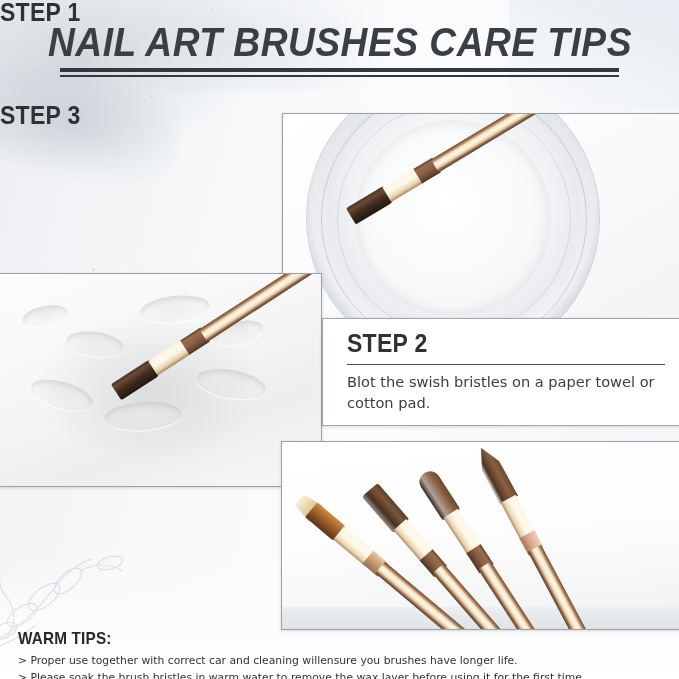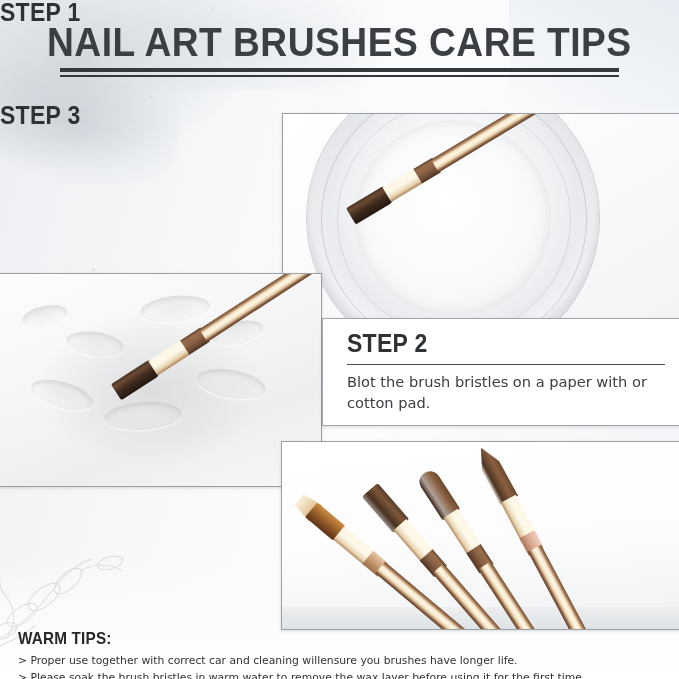--- a/index.html
+++ b/index.html
@@ -26,21 +26,21 @@
   .wash-d{position:absolute;right:-30px;top:0;width:200px;height:110px;
     background:linear-gradient(200deg, rgba(226,232,239,.8), rgba(255,255,255,0));}
   .wash-e{position:absolute;left:0;bottom:0;width:679px;height:120px;
     background:linear-gradient(0deg,#ffffff 0%,#fbfbfc 55%,rgba(255,255,255,0) 100%);}
   .speck{position:absolute;border-radius:50%;background:rgba(150,158,168,.25);}
 
   
   .botanical{position:absolute;left:-18px;bottom:18px;width:230px;height:120px;opacity:.30;}
 
   
-  .title-wrap{position:absolute;left:0;top:22px;width:679px;text-align:center;}
+  .title-wrap{position:absolute;left:0;top:22px;width:679px;text-align:center;font-style:italic;}
   .title{
     display:inline-block;
     font-family:"Liberation Sans Narrow","Liberation Sans",sans-serif;
     font-weight:bold;font-size:40px;line-height:1;
     letter-spacing:.5px;color:#3b3f43;
     transform:scaleX(.93);transform-origin:center;
     white-space:nowrap;
   }
   .title-rules{position:absolute;left:60px;top:68px;width:559px;}
   .rule-thick{height:4px;background:#35383c;}
@@ -194,21 +194,21 @@
         background:linear-gradient(180deg,#fdf7e6 0%,#fdf8e9 45%,#e6d3ae 78%,#ad8259 100%);"></div>
       <div class="b-ferrule" style="left:82px;top:-1px;width:24px;"></div>
       <div class="b-handle" style="left:104px;top:0;width:196px;"></div>
     </div>
   </div>
 
   <div class="card card-white" id="step2-block">
     <div id="step2-inner">
       <div class="step-title">STEP 2</div>
       <div class="step-rule"></div>
-      <div class="step-body">Blot the brush bristles on a paper with or cotton pad.</div>
+      <div class="step-body">Blot the swish bristles on a paper towel or cotton pad.</div>
     </div>
   </div>
 
   <div class="panel" id="photo-step3">
     <div class="tray"></div>
     <div class="tray-floor"></div>
 
     <div class="brush" style="left:34px;top:62px;width:300px;transform:rotate(40deg);">
       <div style="position:absolute;left:-16px;top:-3px;width:22px;height:21px;
         background:linear-gradient(90deg,rgba(250,240,214,.95),rgba(214,176,120,.9));

